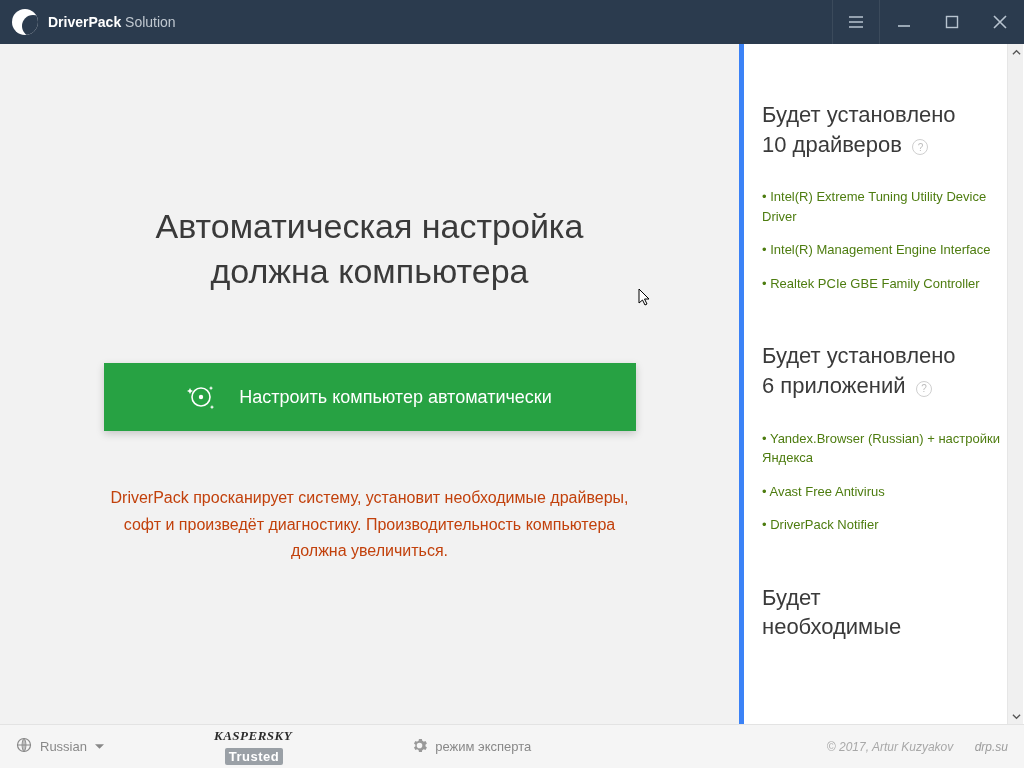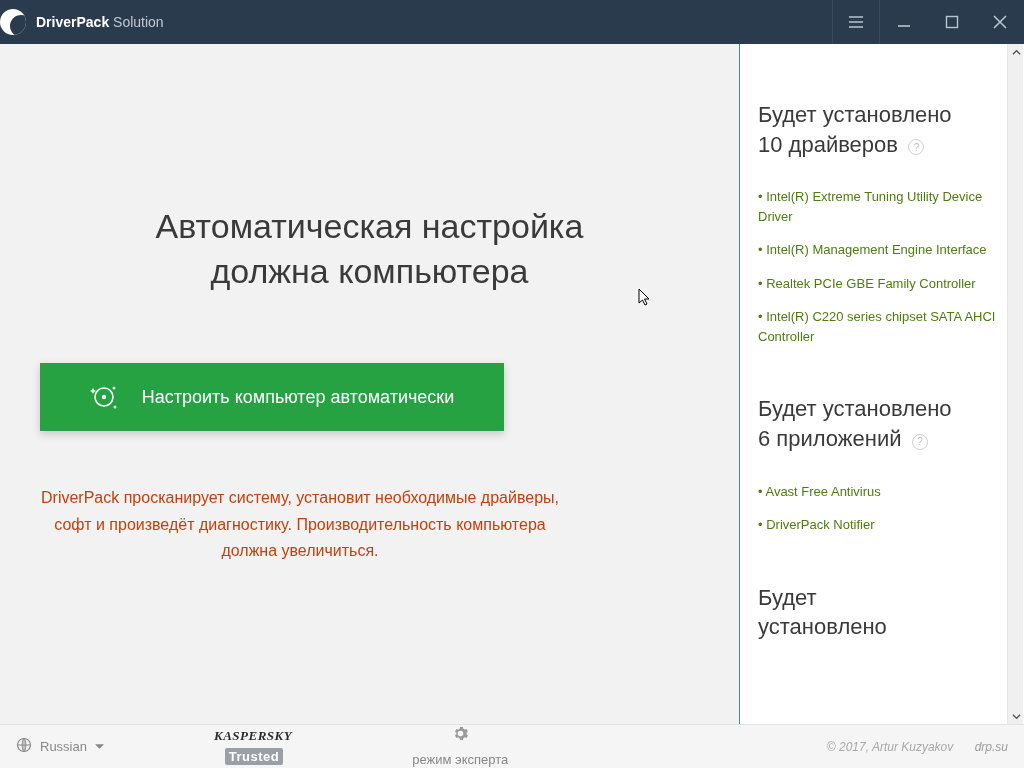--- a/index.html
+++ b/index.html
@@ -1,55 +1,55 @@
 <!DOCTYPE html>
 <html><head>
 <meta charset="utf-8">
 <style>
 * { box-sizing: border-box; margin: 0; padding: 0; }
 body { font-family: 'Segoe UI', Arial, sans-serif; width: 1024px; height: 768px; overflow: hidden; background: #fff; position: relative; }
 
-.titlebar { height: 44px; background: #2b3b4e; display: flex; align-items: center; color: #fff; }
+.titlebar { height: 44px; background: #2b3b4e; display: flex; align-items: center; padding-left: 12px; color: #fff; }
 .logo-circle { width: 26px; height: 26px; border-radius: 50%; background: #fff; margin-right: 10px; position: relative; overflow: hidden; }
 .logo-circle::after { content: ''; position: absolute; right: -6px; top: 6px; width: 22px; height: 22px; border-radius: 50%; background: #2b3b4e; }
 .app-name { font-size: 14px; }
 .app-name .bold { font-weight: 600; color: #fff; }
 .app-name .light { font-weight: 300; color: #c0c8d0; }
 .titlebar-spacer { flex: 1; }
 .titlebar-btn { width: 48px; height: 44px; display: flex; align-items: center; justify-content: center; color: #b8c4d0; cursor: pointer; }
 .titlebar-btn svg { width: 14px; height: 14px; }
 .titlebar-btn.close svg { width: 14px; height: 14px; }
 .titlebar-btn.menu { border-left: 1px solid rgba(255,255,255,0.08); border-right: 1px solid rgba(255,255,255,0.08); }
 
 .main { display: flex; height: 680px; background: #f2f2f2; }
-.left { flex: 1; display: flex; flex-direction: column; justify-content: center; padding: 0 40px; }
+.left { flex: 1; display: flex; flex-direction: column; align-items: center; justify-content: center; padding: 0 40px; }
 .hero-title { text-align: center; font-size: 34px; font-weight: 400; color: #3a3a3a; line-height: 1.35; }
-.cta-btn { margin-top: 68px; background: #27a243; color: #fff; border: none; height: 68px; width: 464px; display: flex; align-items: center; justify-content: center; gap: 24px; font-size: 18px; cursor: pointer; box-shadow: 0 3px 8px rgba(0,0,0,0.18); }
+.cta-btn { margin-top: 68px; background: #27a243; color: #fff; border: none; height: 68px; width: 532px; display: flex; align-items: center; justify-content: center; gap: 24px; font-size: 18px; cursor: pointer; box-shadow: 0 3px 8px rgba(0,0,0,0.18); }
 .cta-icon { width: 28px; height: 28px; display: inline-flex; align-items: center; justify-content: center; }
 .desc { margin-top: 54px; text-align: center; color: #c2410c; font-size: 16px; line-height: 1.65; max-width: 520px; }
 
-.right { width: 285px; background: #fff; border-left: 1px solid #3b82f6; padding: 56px 18px 18px 18px; overflow-y: auto; height: 680px; }
+.right { width: 285px; background: #fff; border-left: 5px solid #3b82f6; padding: 56px 18px 18px 18px; overflow-y: auto; height: 680px; }
 .section-title { font-size: 22px; color: #3a3a3a; font-weight: 400; line-height: 1.35; display: inline; }
 .help-badge { display: inline-flex; width: 16px; height: 16px; border: 1px solid #cfcfcf; border-radius: 50%; color: #bdbdbd; font-size: 10px; align-items: center; justify-content: center; margin-left: 6px; vertical-align: middle; }
 .list { margin-top: 28px; font-size: 13px; color: #4d7c0f; line-height: 1.5; }
 .list li { list-style: none; margin-bottom: 14px; }
 .list li::before { content: '• '; }
 .section + .section { margin-top: 48px; }
 
 .scrollbar-container { position: absolute; right: 1px; top: 44px; width: 16px; height: 680px; background: #f0f0f0; border-left: 1px solid #e6e6e6; }
 .scroll-up, .scroll-down { position: absolute; left: 0; width: 16px; height: 16px; display: flex; align-items: center; justify-content: center; color: #555; font-size: 10px; cursor: pointer; }
 .scroll-up { top: 0; }
 .scroll-down { bottom: 0; }
 
 .footer { height: 44px; background: #f5f5f5; border-top: 1px solid #e3e3e3; display: flex; align-items: center; padding: 4px 16px; font-size: 13px; color: #888; }
 .lang { display: inline-flex; align-items: center; gap: 8px; cursor: pointer; }
 .globe-icon svg { width: 16px; height: 16px; }
 .kaspersky { margin-left: 110px; display: inline-flex; align-items: center; gap: 4px; font-family: serif; font-style: italic; font-weight: 700; color: #2b2b2b; letter-spacing: 0.5px; flex-direction: column; }
 .kaspersky .trusted { background: #9aa0a6; color: #fff; font-size: 13px; font-style: normal; font-family: sans-serif; font-weight: 600; padding: 1px 4px; border-radius: 2px; margin-left: 2px; }
-.expert { margin-left: 120px; display: inline-flex; align-items: center; gap: 8px; cursor: pointer; flex-direction: column; }
+.expert { margin-left: 120px; display: inline-flex; align-items: center; gap: 8px; cursor: pointer; }
 .gear-icon svg { width: 15px; height: 15px; }
 .footer-spacer { flex: 1; }
 .copyright { color: #a8a8a8; font-size: 12px; font-style: italic; }
 .copyright .site { margin-left: 18px; color: #9c9c9c; }
 
 .cursor { position: absolute; left: 638px; top: 288px; pointer-events: none; }
 .cursor svg { width: 16px; height: 20px; }
 </style>
 </head>
 <body>
@@ -105,38 +105,38 @@
     <div class="section">
       <div>
         <span class="section-title">Будет установлено</span><br>
         <span class="section-title">10 драйверов</span>
         <span class="help-badge">?</span>
       </div>
       <ul class="list">
         <li>Intel(R) Extreme Tuning Utility Device Driver</li>
         <li>Intel(R) Management Engine Interface</li>
         <li>Realtek PCIe GBE Family Controller</li>
-        <li>Intel(R) C220 series chipset SATA AHCI Controller</li>
       </ul>
     </div>
     <div class="section">
       <div>
         <span class="section-title">Будет установлено</span><br>
         <span class="section-title">6 приложений</span>
         <span class="help-badge">?</span>
       </div>
       <ul class="list">
+        <li>Yandex.Browser (Russian) + настройки Яндекса</li>
         <li>Avast Free Antivirus</li>
         <li>DriverPack Notifier</li>
       </ul>
     </div>
     <div class="section">
       <div>
         <span class="section-title">Будет</span><br>
-        <span class="section-title">установлено</span>
+        <span class="section-title">необходимые</span>
       </div>
     </div>
   </div>
 </div>
 
 <div class="scrollbar-container">
   <div class="scroll-up">
     <svg viewBox="0 0 10 10" width="9" height="9">
         <path d="M1 7l4-4 4 4" stroke="#555" stroke-width="1.4" fill="none"></path>
       </svg>

